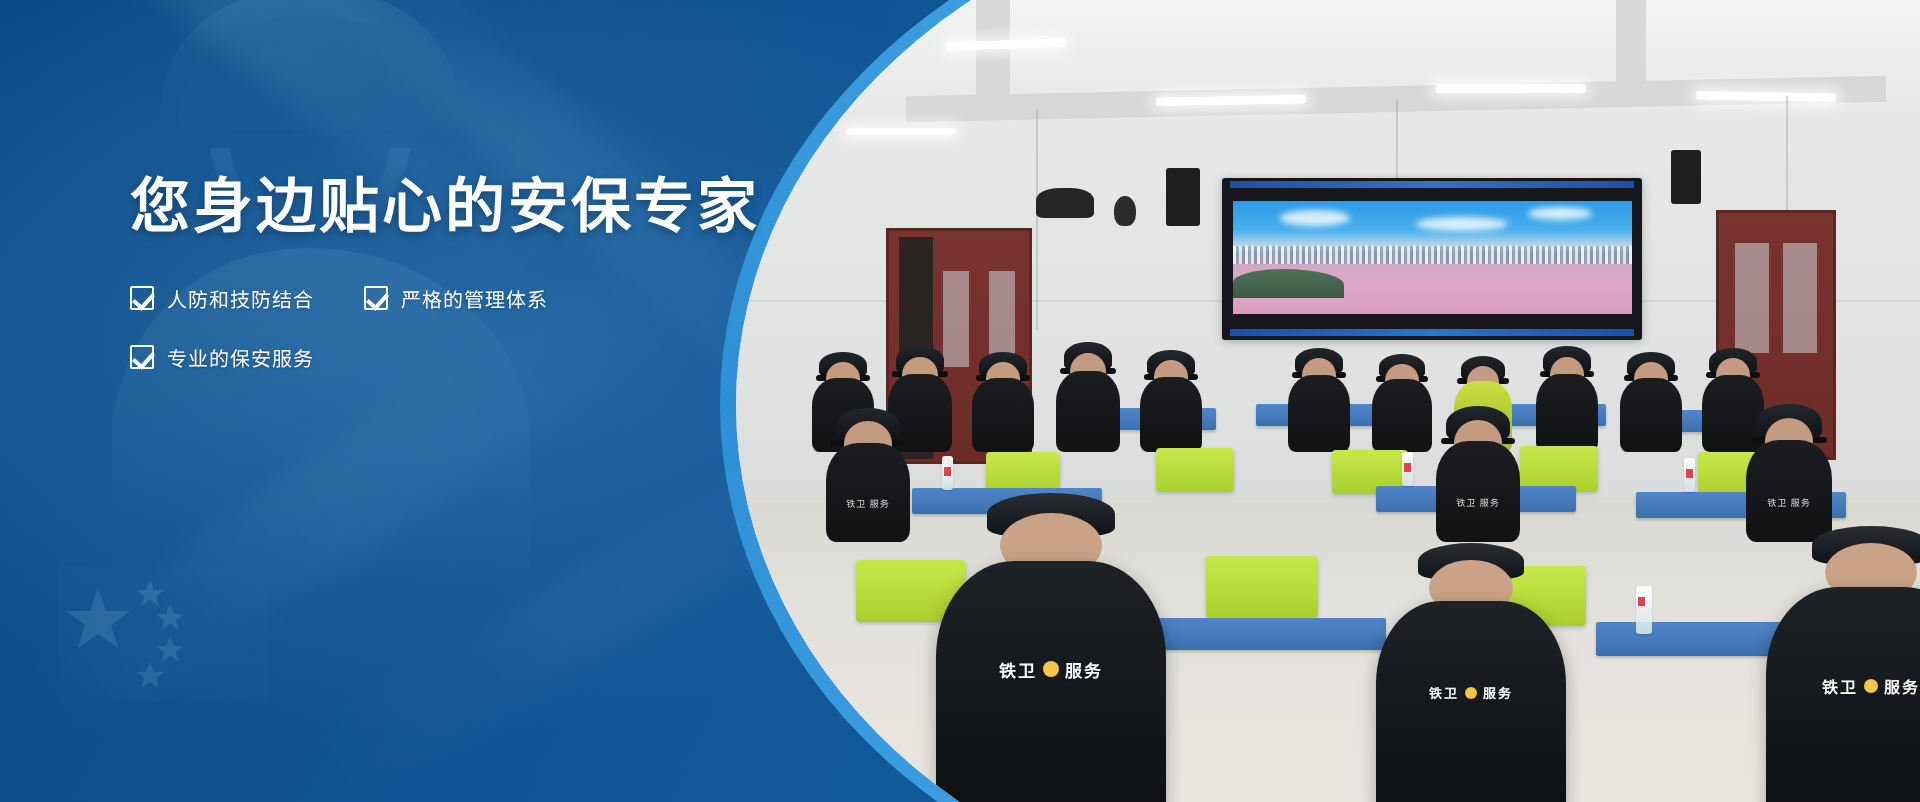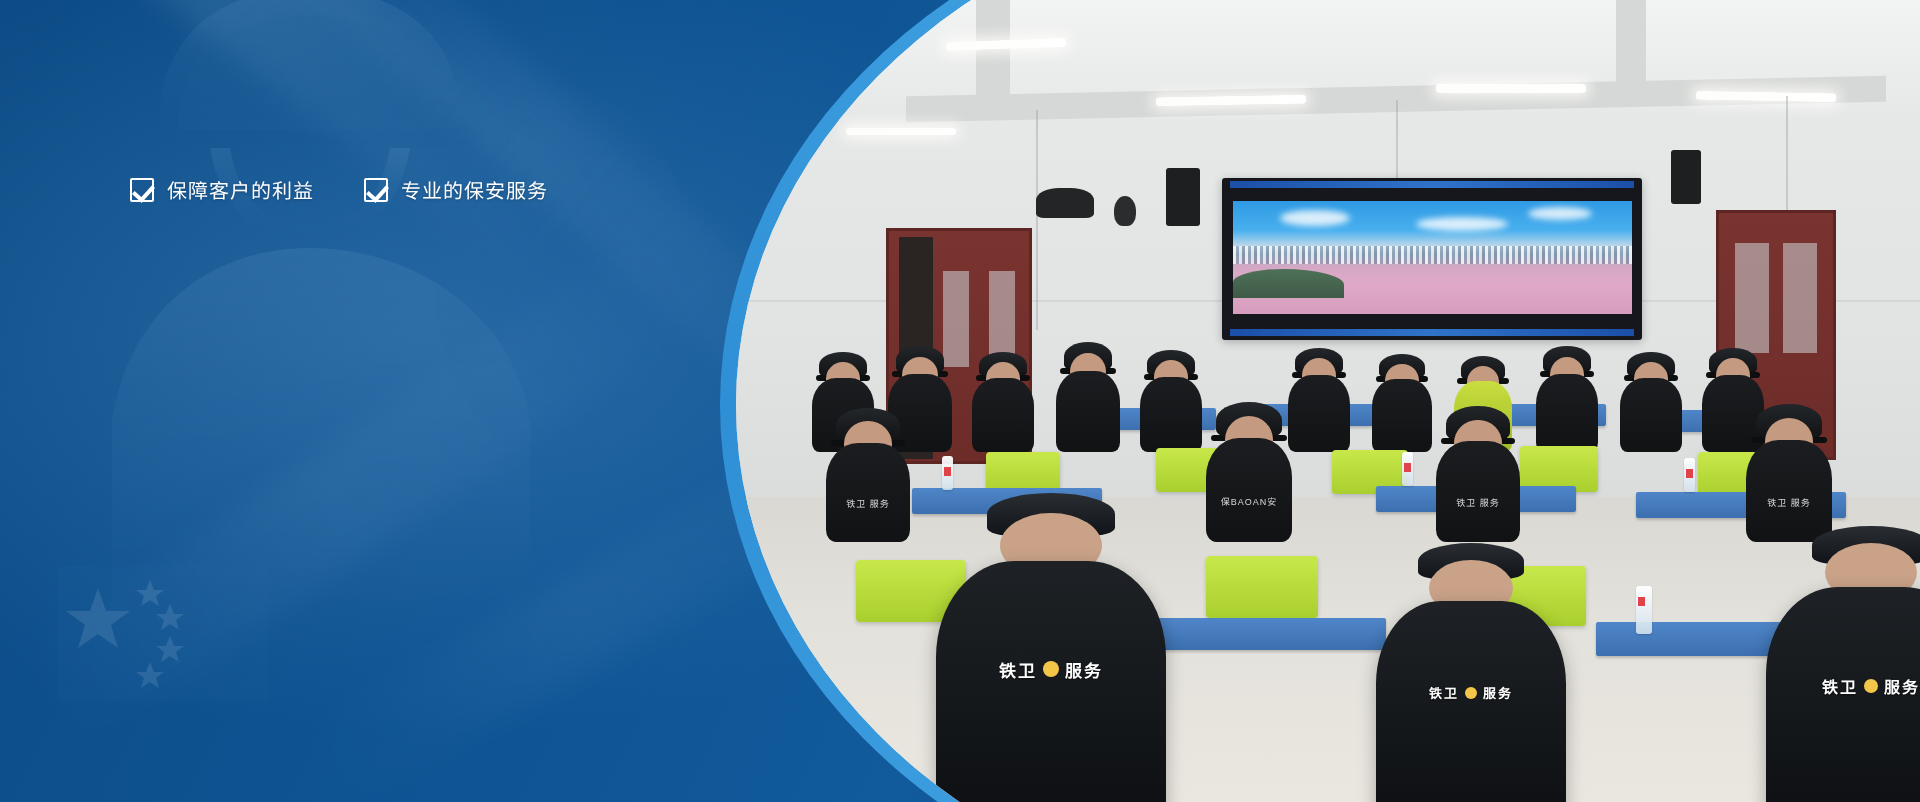--- a/index.html
+++ b/index.html
@@ -348,26 +348,20 @@
         <div class="bottle" style="left:206px; top:456px;"></div>
         <div class="bottle" style="left:666px; top:452px;"></div>
         <div class="bottle" style="left:948px; top:458px;"></div>
 
         <div class="guard" style="left:90px;  top:408px; width:84px; height:134px;">
           <div class="cap"></div>
             <div class="head"></div>
             <div class="body"></div>
           <div class="badge">铁卫 服务</div>
         </div>
-        <div class="guard" style="left:470px; top:402px; width:86px; height:140px;">
-          <div class="cap"></div>
-            <div class="head"></div>
-            <div class="body"></div>
-          <div class="badge">保BAOAN安</div>
-        </div>
         <div class="guard" style="left:700px; top:406px; width:84px; height:136px;">
           <div class="cap"></div>
             <div class="head"></div>
             <div class="body"></div>
           <div class="badge">铁卫 服务</div>
         </div>
         <div class="guard" style="left:1010px; top:404px; width:86px; height:138px;">
           <div class="cap"></div>
             <div class="head"></div>
             <div class="body"></div>
@@ -413,25 +407,30 @@
             <span class="gb-emblem" style="width:14px;height:14px;"></span>
             <span>服务</span>
           </div>
         </div>
 
       </div>
     </div>
   </div>
 
   <div class="content">
+    <h1 class="headline">您身边贴心的安保专家</h1>
 
     <div class="features">
       <div class="feature">
         <span class="check"></span>
-        <span class="feature-label">保障客户的利益</span>
+        <span class="feature-label">人防和技防结合</span>
+      </div>
+      <div class="feature">
+        <span class="check"></span>
+        <span class="feature-label">严格的管理体系</span>
       </div>
       <div class="feature">
         <span class="check"></span>
         <span class="feature-label">专业的保安服务</span>
       </div>
     </div>
   </div>
 
 </div>
 

